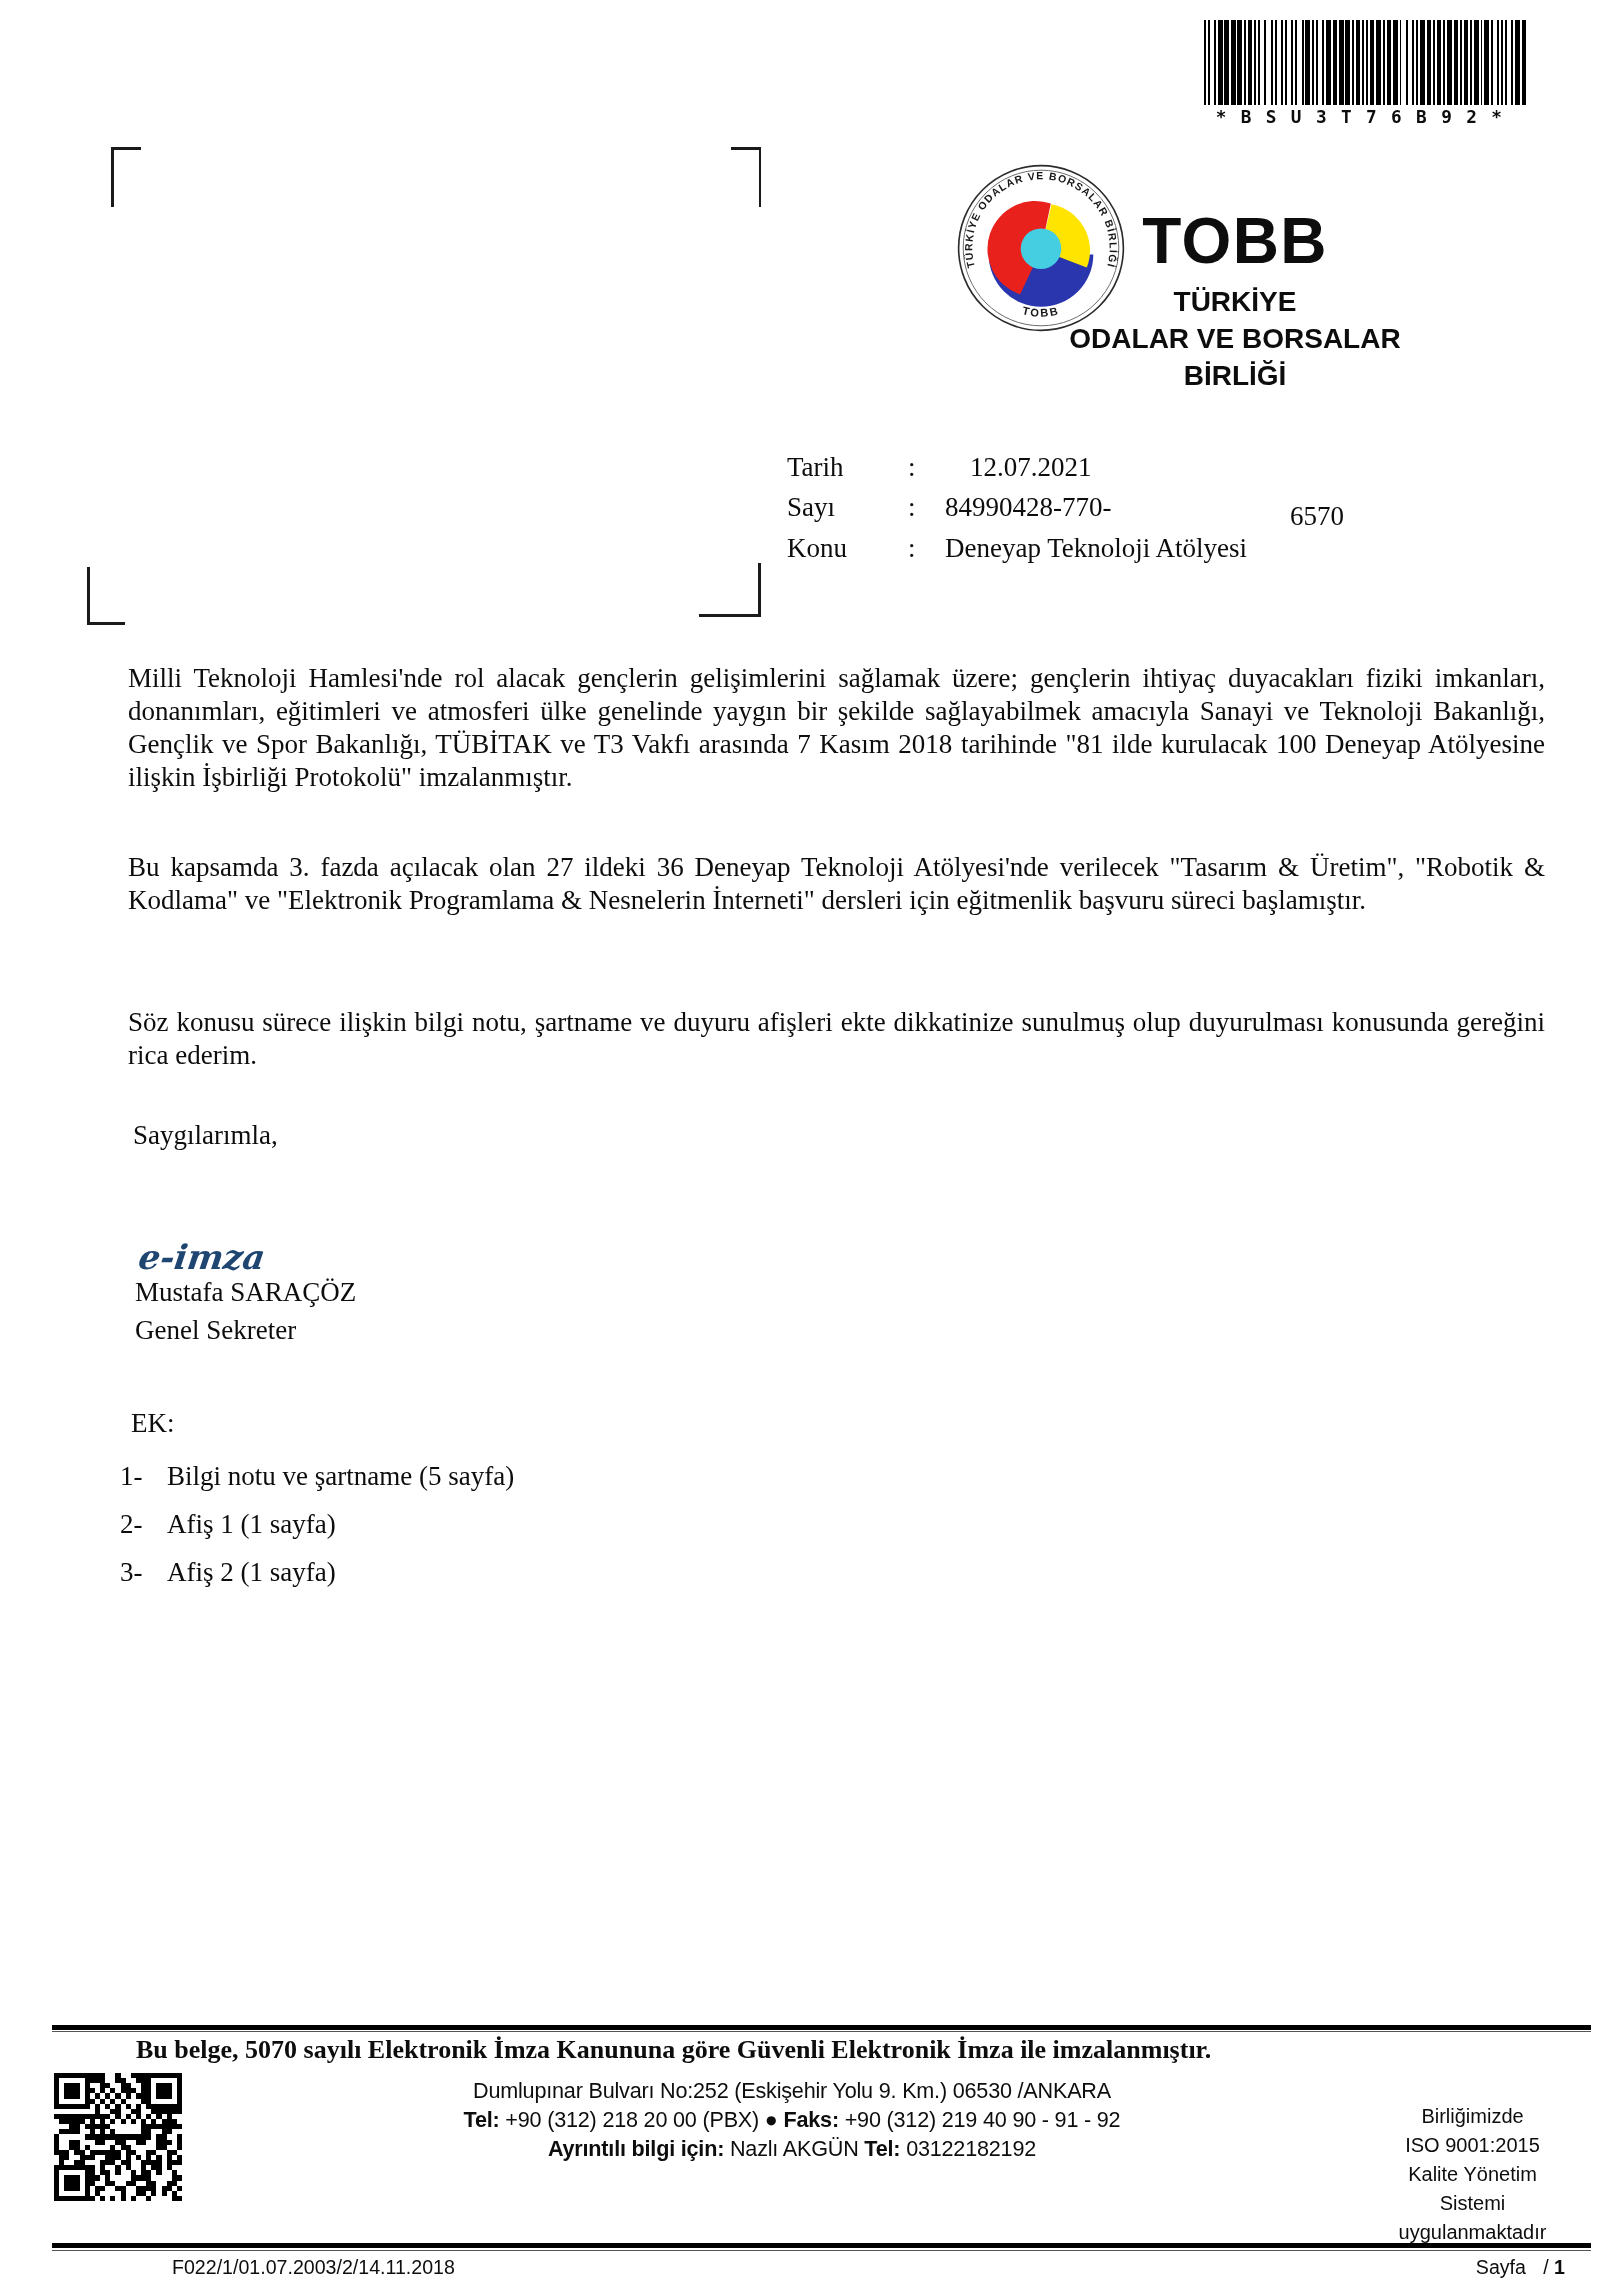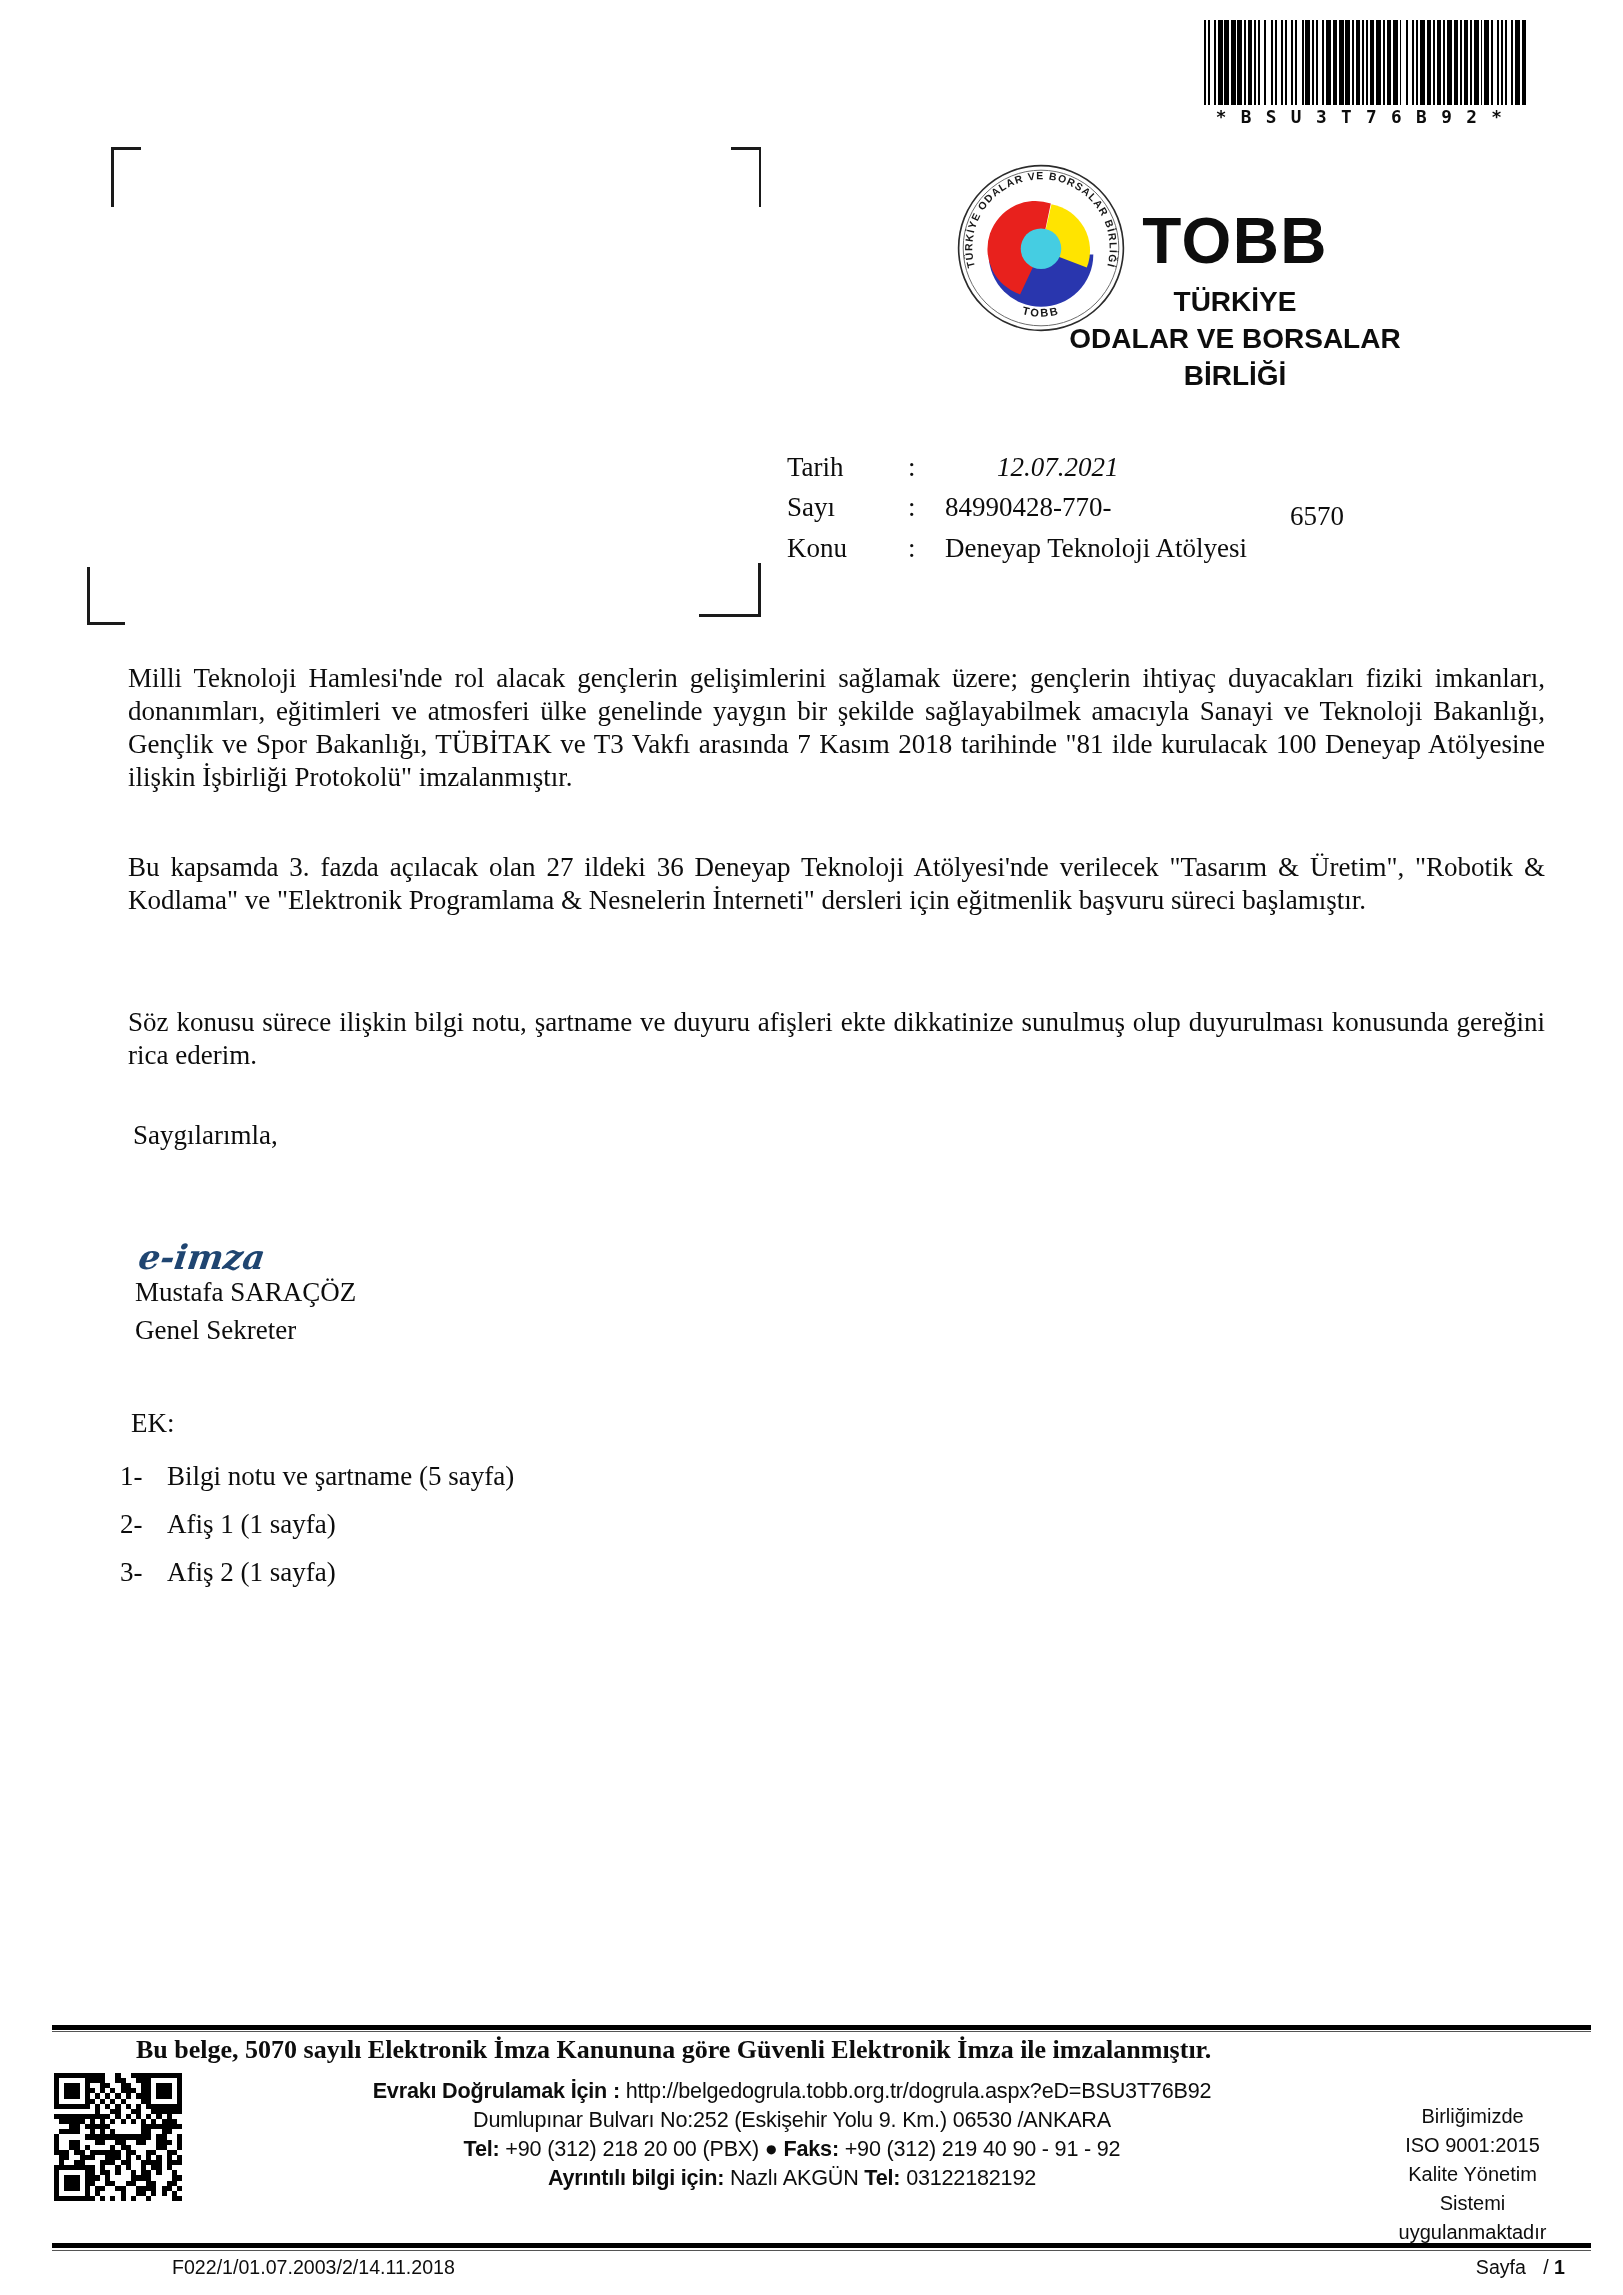--- a/index.html
+++ b/index.html
@@ -188,21 +188,21 @@
   <div class="abs sans" style="left:1047px;top:207px;width:376px;text-align:center;font-weight:bold;">
     <div style="font-size:64px;line-height:69px;letter-spacing:1.3px;">TOBB</div>
     <div style="font-size:28px;line-height:37px;margin-top:6.5px;">TÜRKİYE</div>
     <div style="font-size:28px;line-height:37px;">ODALAR VE BORSALAR</div>
     <div style="font-size:28px;line-height:37px;">BİRLİĞİ</div>
   </div>
 
   <div class="meta-row" style="top:452px;">
     <span style="left:787px;">Tarih</span>
     <span style="left:908px;">:</span>
-    <span style="left:997px;font-style:italic;">12.07.2021</span>
+    <span style="left:970px;">12.07.2021</span>
   </div>
   <div class="meta-row" style="top:492px;">
     <span style="left:787px;">Sayı</span>
     <span style="left:908px;">:</span>
     <span style="left:945px;">84990428-770-</span>
     <span style="left:1290px;top:9.2px;">6570</span>
   </div>
   <div class="meta-row" style="top:533px;">
     <span style="left:787px;">Konu</span>
     <span style="left:908px;">:</span>
@@ -856,23 +856,20 @@
       <i style="background:#000;"></i>
       <i style=""></i>
       <i style=""></i>
       <i style=""></i>
       <i style=""></i>
       <i style="background:#000;"></i>
       <i style="background:#000;"></i>
     </div>
 
   <div class="abs sans" style="left:154px;top:2076px;width:1276px;text-align:center;font-size:21.6px;line-height:29px;letter-spacing:-0.2px;">
-    <div class="c-line">
-      <span class="b">Evrakı Doğrulamak İçin :</span><span> http://belgedogrula.tobb.org.tr/dogrula.aspx?eD=BSU3T76B92</span>
-    </div>
     <div class="c-line">
       <span>Dumlupınar Bulvarı No:252 (Eskişehir Yolu 9. Km.) 06530 /ANKARA</span>
     </div>
     <div class="c-line">
       <span class="b">Tel:</span><span> +90 (312) 218 20 00 (PBX) </span><span class="b">● Faks:</span><span> +90 (312) 219 40 90 - 91 - 92</span>
     </div>
     <div class="c-line">
       <span class="b">Ayrıntılı bilgi için:</span><span> Nazlı AKGÜN </span><span class="b">Tel:</span><span> 03122182192</span>
     </div>
   </div>

